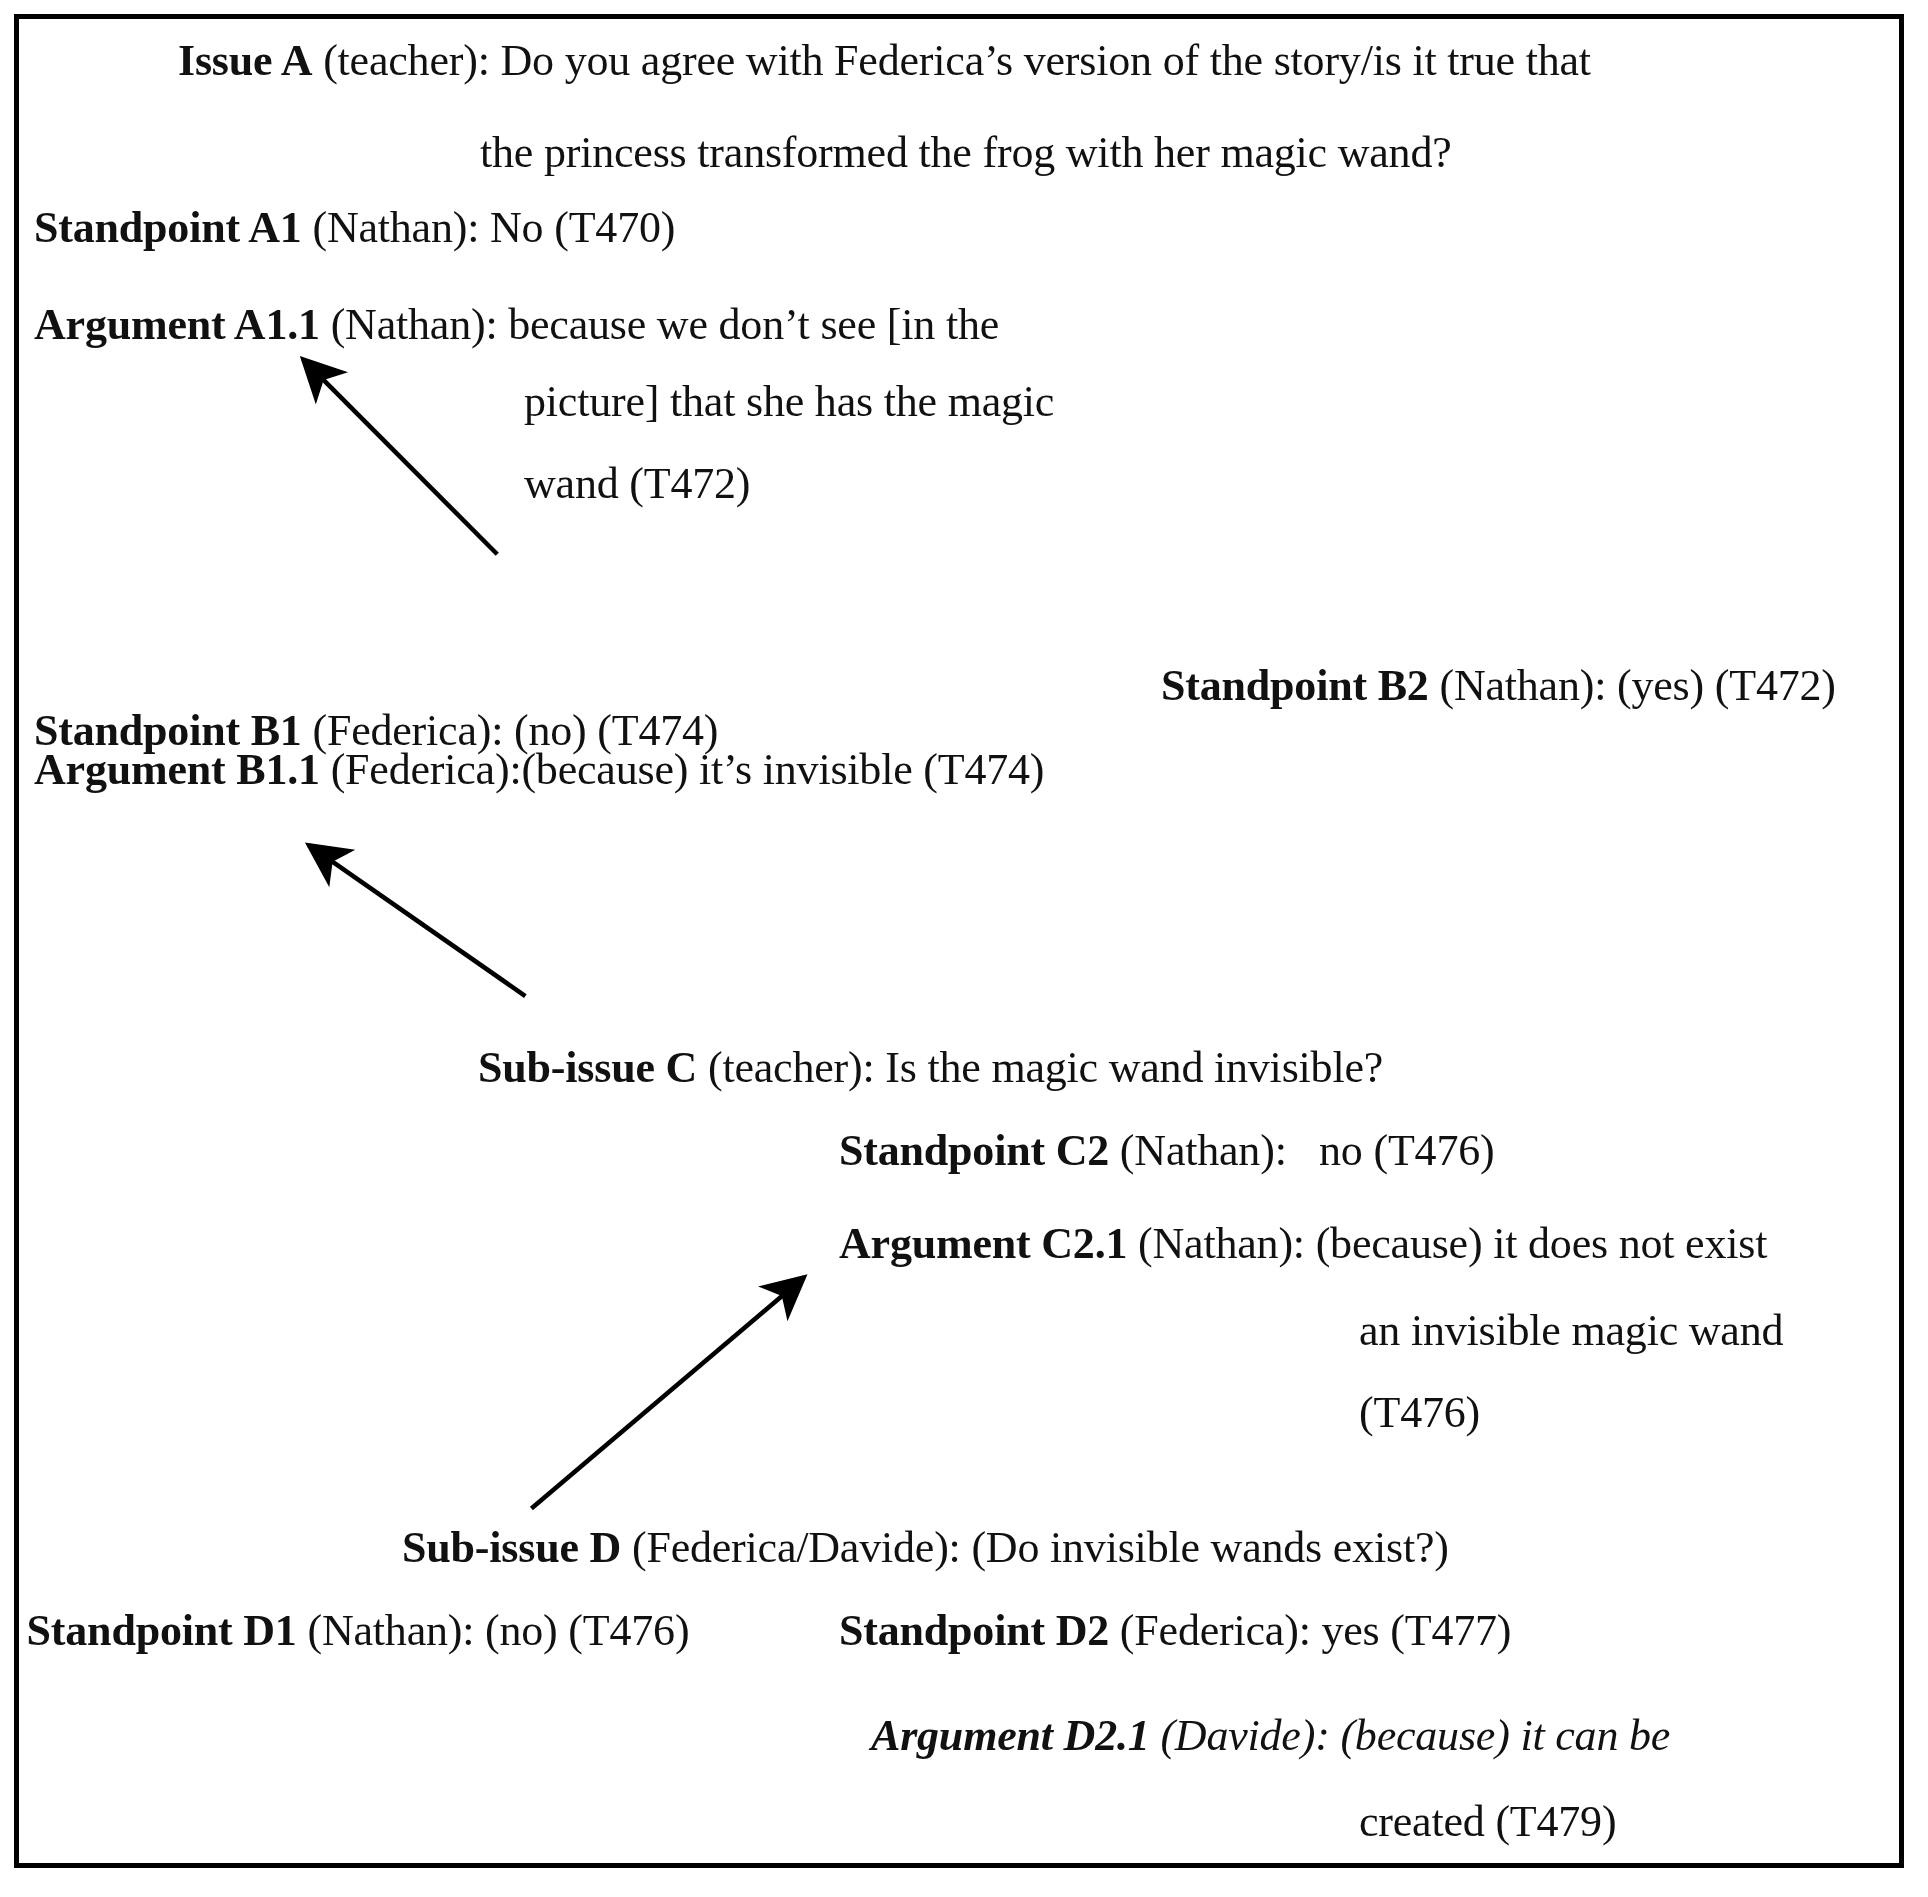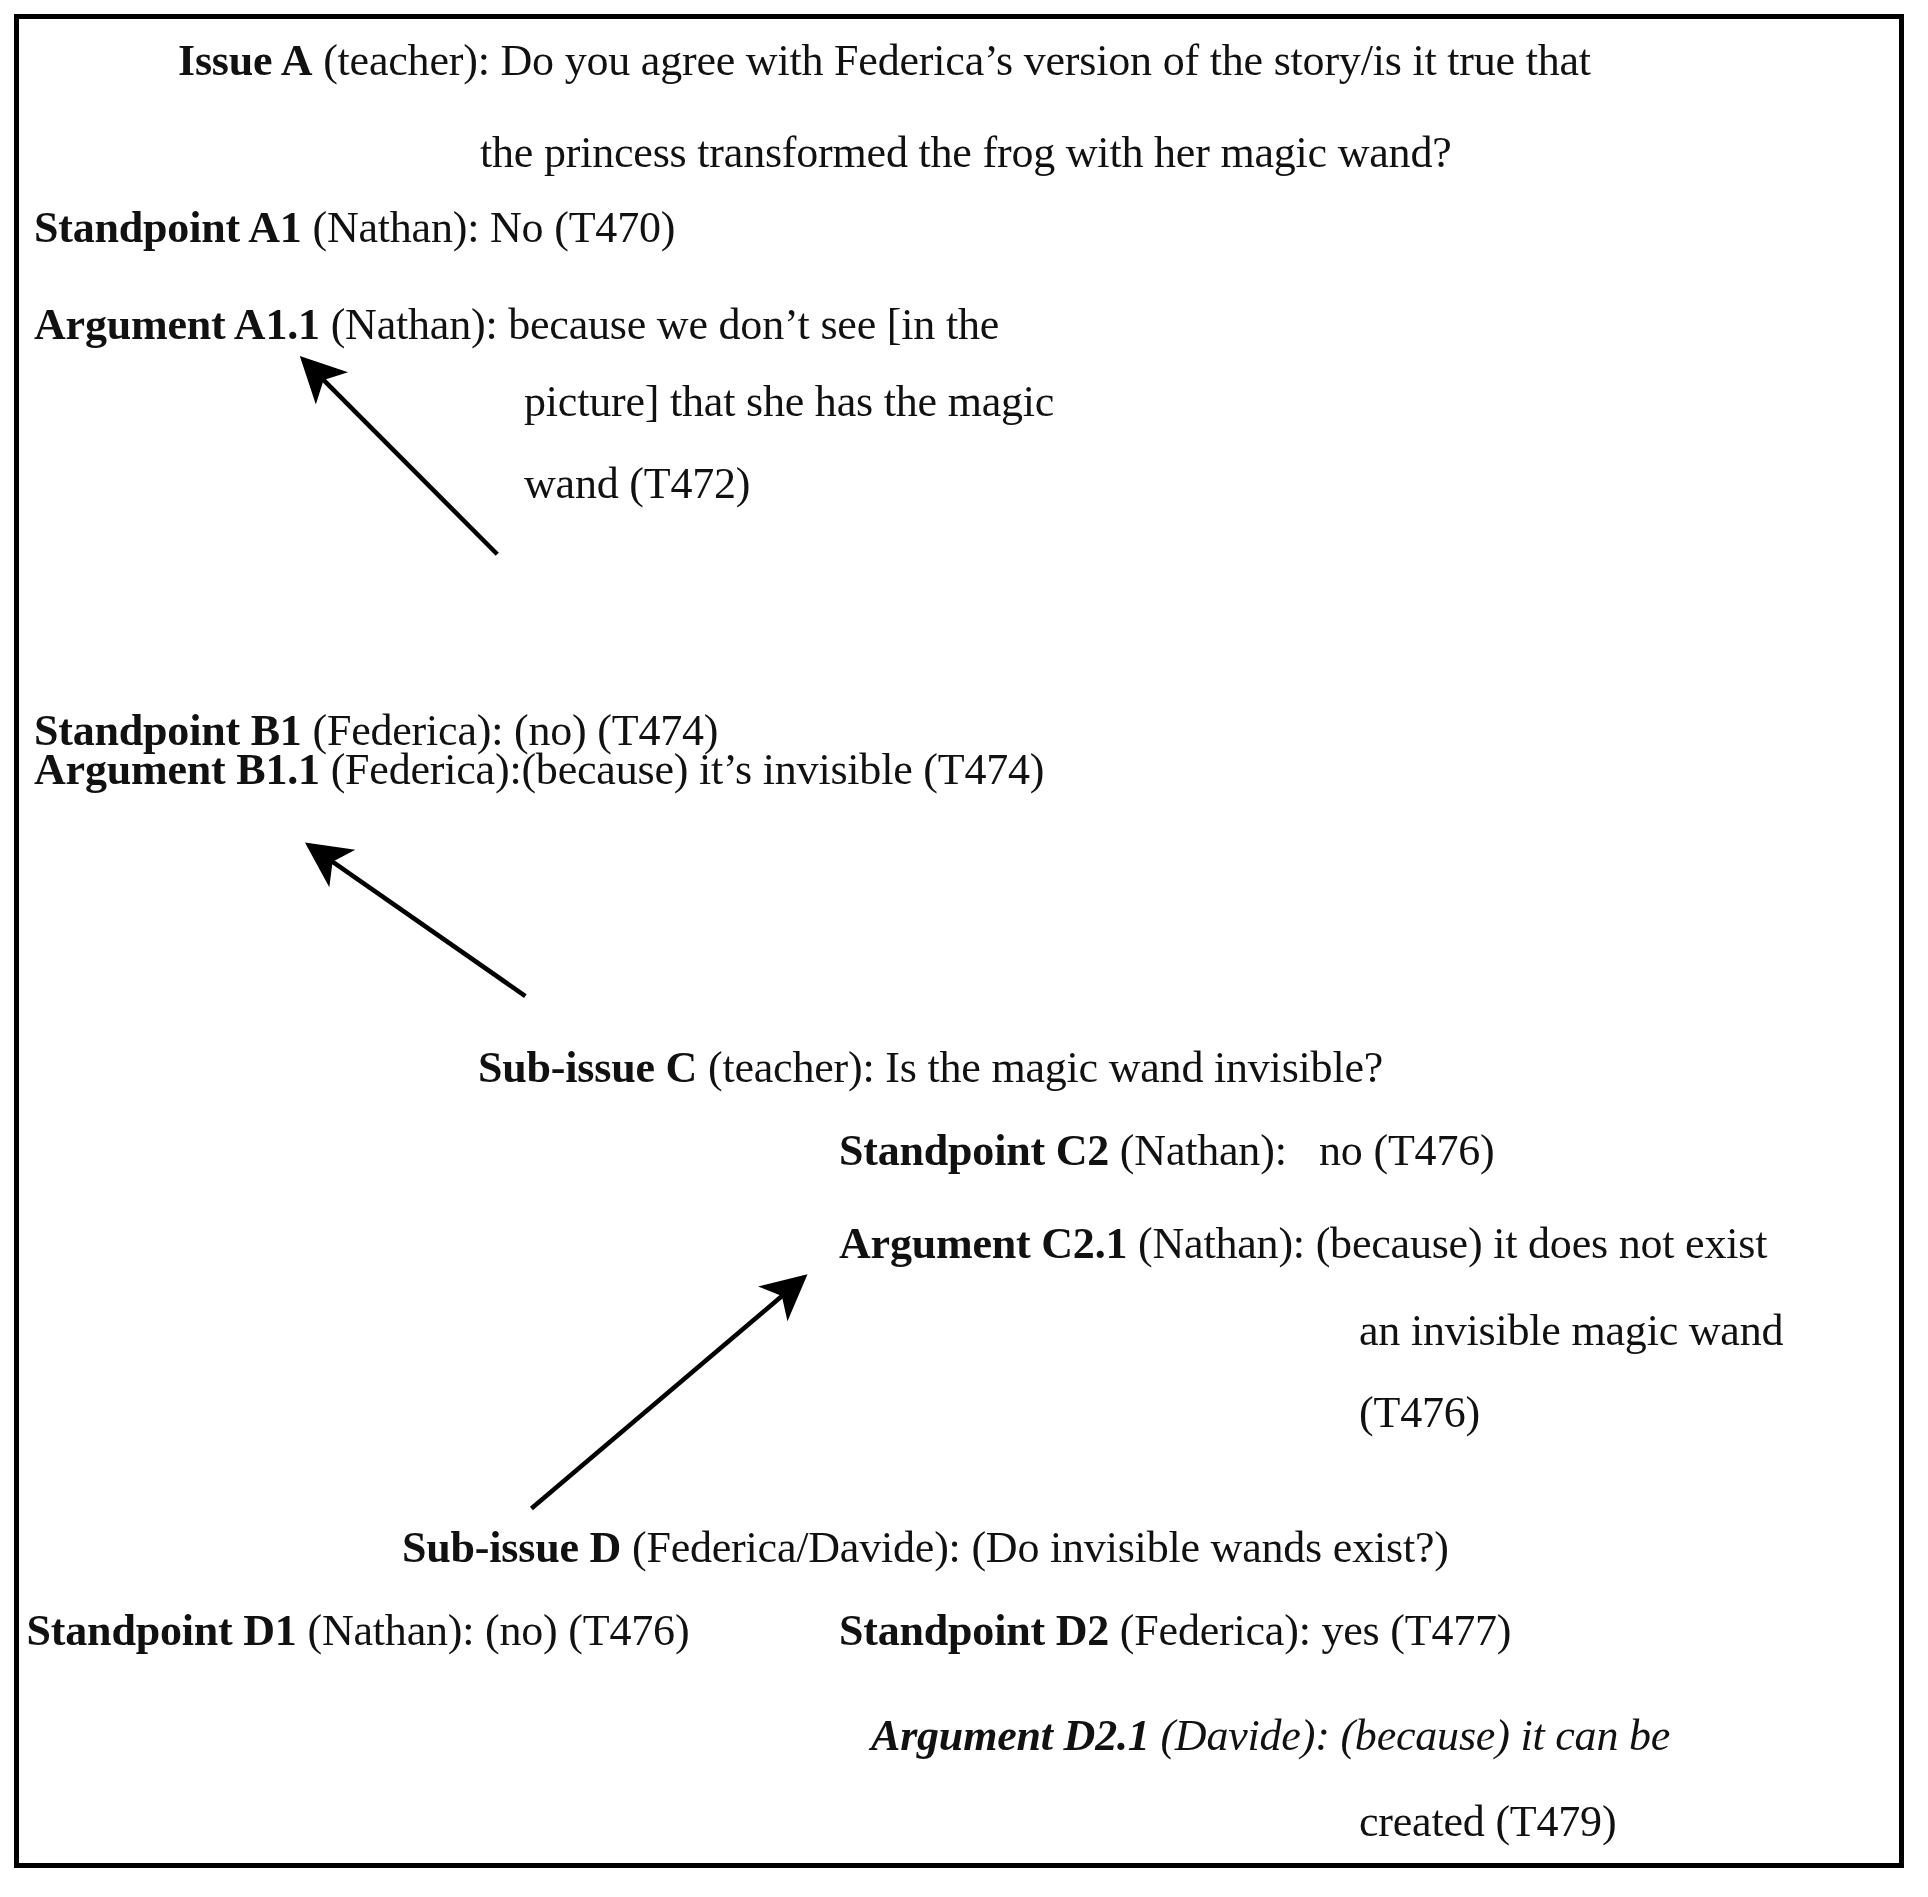--- a/index.html
+++ b/index.html
@@ -56,20 +56,21 @@
 <div id="page">
   <div id="frame"></div>
 
   <div class="line" id="n0" style="left: 178px; top: 39px;"><b>Issue A</b><span> (teacher): Do you agree with Federica’s version of the story/is it true that</span></div>
   <div class="line" id="n1" style="left: 436px; top: 131px; margin-left: 44px;"><span>the princess transformed the frog with her magic wand?</span></div>
   <div class="line" id="n2" style="left: 34px; top: 206px;"><b>Standpoint A1</b><span> (Nathan): No (T470)</span></div>
   <div class="line" id="n3" style="left: 34px; top: 292px; margin-top: 11px;"><b>Argument A1.1</b><span> (Nathan): because we don’t see [in the</span></div>
   <div class="line" id="n4" style="left: 524px; top: 380px;"><span>picture] that she has the magic</span></div>
   <div class="line" id="n5" style="left: 524px; top: 462px;"><span>wand (T472)</span></div>
   <div class="line" id="n7" style="left: 34px; top: 664px; margin-top: 45px;"><b>Standpoint B1</b><span> (Federica): (no) (T474)</span></div>
+  <div class="line" id="n8" style="left: 1161px; top: 664px;"><b>Standpoint B2</b><span> (Nathan): (yes) (T472)</span></div>
   <div class="line" id="n9" style="left: 34px; top: 748px;"><b>Argument B1.1</b><span> (Federica):(because) it’s invisible (T474)</span></div>
   <div class="line" id="n10" style="left: 478px; top: 1046px;"><b>Sub-issue C</b><span> (teacher): Is the magic wand invisible?</span></div>
   <div class="line" id="n12" style="left: 839px; top: 1129px;"><b>Standpoint C2</b><span> (Nathan):&nbsp;&nbsp; no (T476)</span></div>
   <div class="line" id="n13" style="left: 839px; top: 1222px;"><b>Argument C2.1</b><span> (Nathan): (because) it does not exist</span></div>
   <div class="line" id="n14" style="left: 1359px; top: 1309px;"><span>an invisible magic wand</span></div>
   <div class="line" id="n15" style="left: 1359px; top: 1391px;"><span>(T476)</span></div>
   <div class="line" id="n16" style="left: 402px; top: 1526px;"><b>Sub-issue D</b><span> (Federica/Davide): (Do invisible wands exist?)</span></div>
   <div class="line" id="n17" style="left: 26.6px; top: 1609px;"><b>Standpoint D1</b><span> (Nathan): (no) (T476)</span></div>
   <div class="line" id="n18" style="left: 839px; top: 1609px;"><b>Standpoint D2</b><span> (Federica): yes (T477)</span></div>
   <div class="line" id="n19" style="left: 871px; top: 1714px; font-style: italic;"><b>Argument D2.1</b><span> (Davide): (because) it can be</span></div>

